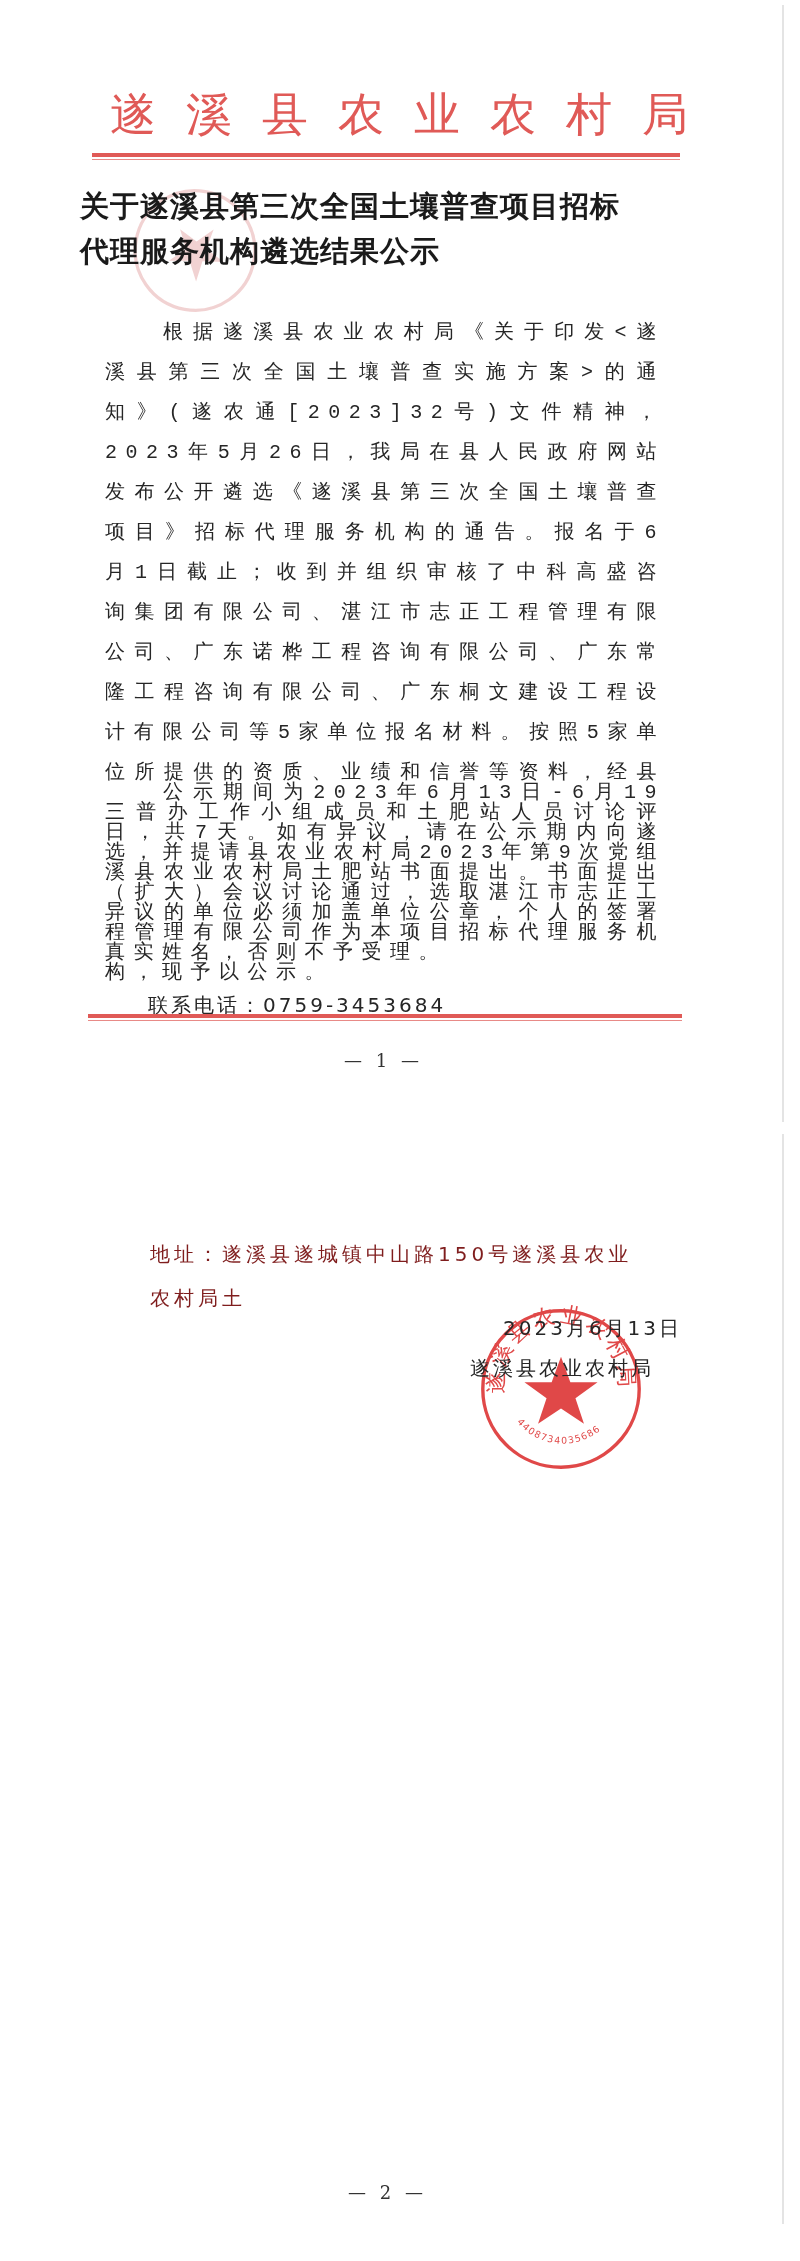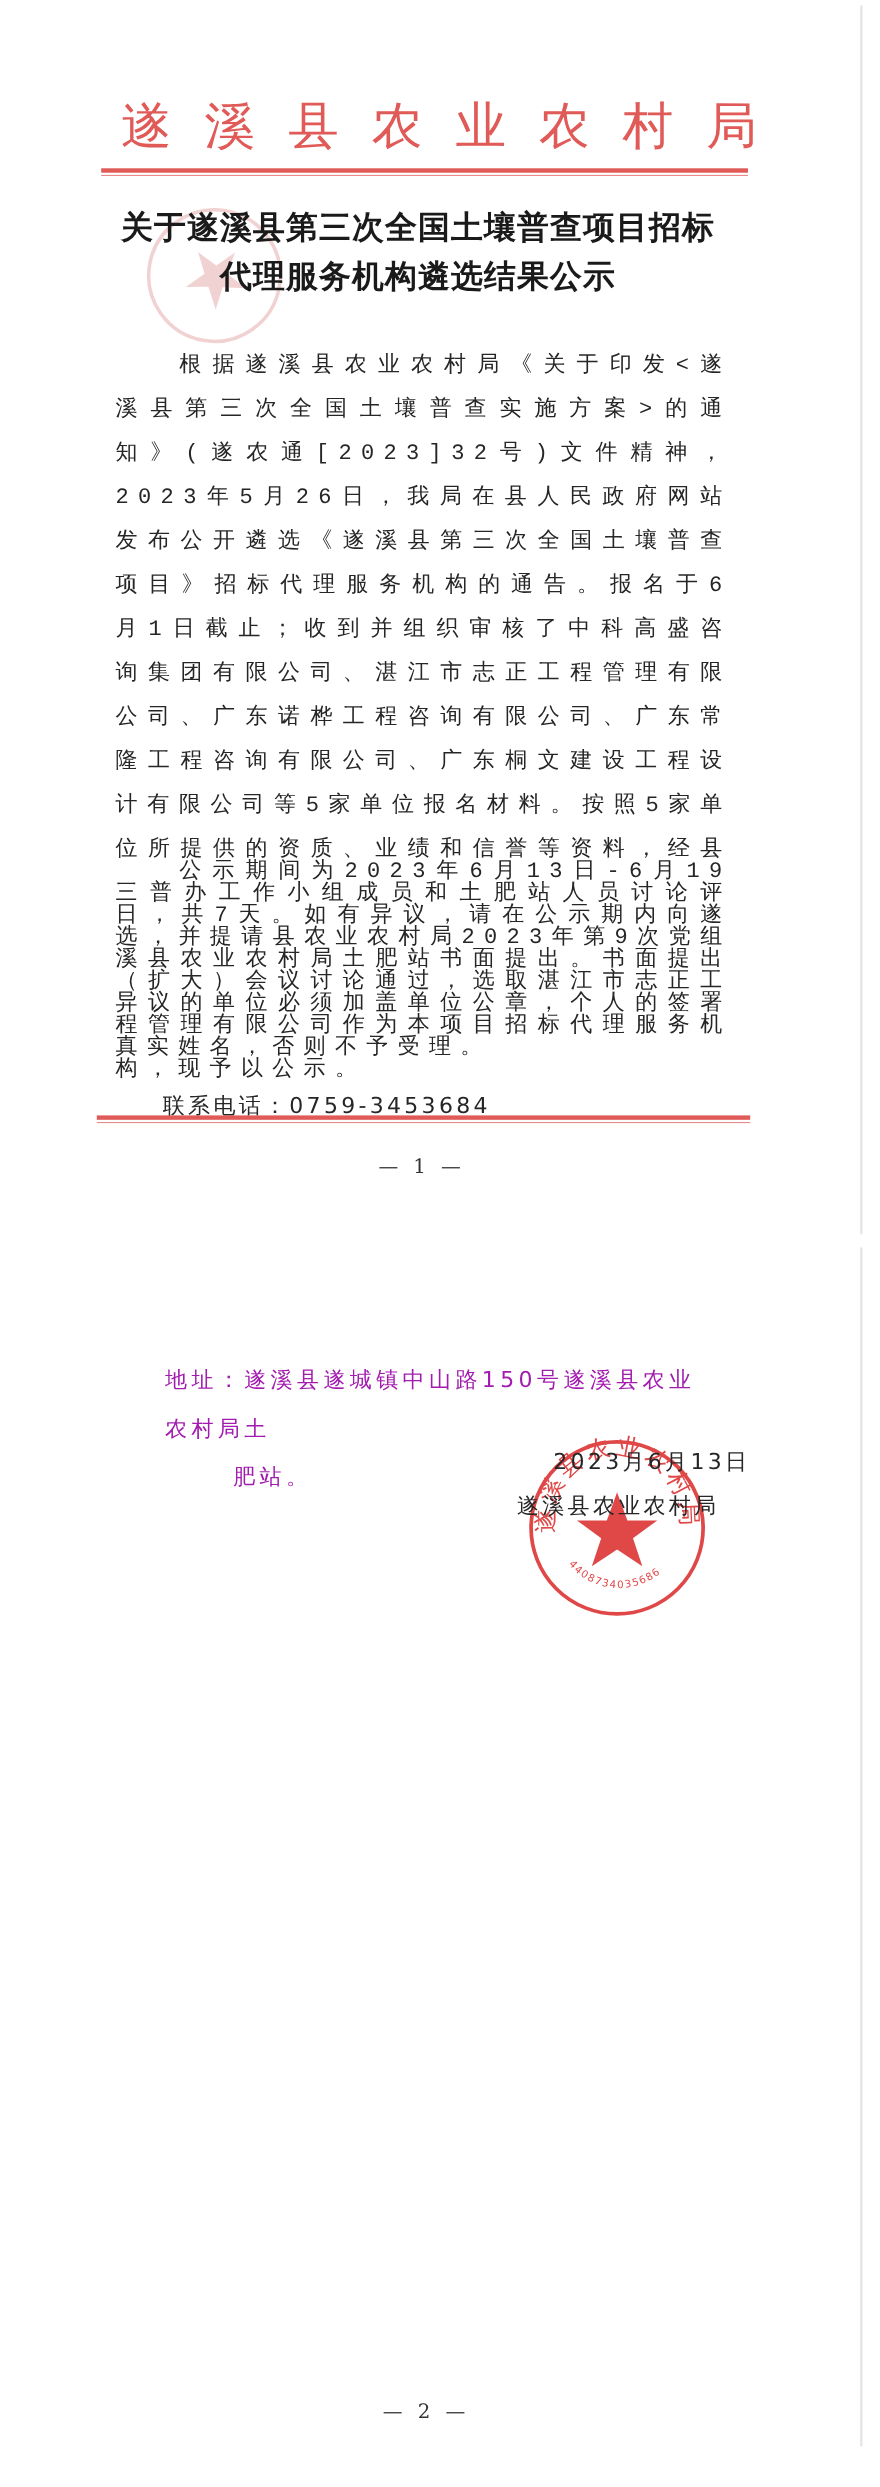--- a/index.html
+++ b/index.html
@@ -14,39 +14,39 @@
 
   .org-header { position:absolute; top:86px; left:92px; width:588px; text-align:center;
     color:#e05a57; font-family:"DejaVu Serif","Liberation Serif",serif; font-size:46px;
     letter-spacing:30px; line-height:56px; font-weight:normal; white-space:nowrap; padding-left:18px; box-sizing:border-box;}
   .rule { position:absolute; left:92px; width:588px; }
   .rule .thick { height:4px; background:#e05a57; }
   .rule .thin { height:1px; background:#e88a87; margin-top:2px; }
   .rule-top { top:153px; }
   .rule-bottom { top:1014px; left:88px; width:594px; }
 
-  .title { position:absolute; left:80px; width:600px; text-align:center; font-weight:bold;
+  .title { position:absolute; left:80px; width:600px; font-weight:bold;
     font-size:29px; line-height:46px; color:#1a1a1a; letter-spacing:1px; }
   .title1 { top:183px; }
   .title2 { top:228px; }
 
   .body { position:absolute; left:105px; width:560px; font-size:20px; line-height:40px;
     letter-spacing:8.5px; color:#262626; font-family:Liberation Mono, monospace; }
   .para { text-indent:58px; margin:0; text-align:justify; }
   .p1 { top:313px; }
   .p2 { top:773px; }
   .contact { position:absolute; top:993px; left:148px; font-size:20px; letter-spacing:3px;
     color:#262626; font-family:"DejaVu Sans","Liberation Sans",sans-serif; line-height:24px; }
 
   .page-num { position:absolute; font-size:18px; color:#333; letter-spacing:4px; }
   .pn1 { top:1050px; left:344px; }
   .pn2 { top:2182px; left:348px; }
 
   .address { position:absolute; top:1232px; left:150px; width:500px; font-size:20px; line-height:44px;
-    letter-spacing:4px; color:#a21caf; font-family:"DejaVu Sans","Liberation Sans",sans-serif; }
+    letter-spacing:4px; color:#7f1d1d; font-family:"DejaVu Sans","Liberation Sans",sans-serif; }
   .address .label { }
   .address .cont { padding-left:62px; display:block; }
 
   .sig { position:absolute; left:470px; font-size:20px; letter-spacing:3px; color:#262626;
     font-family:"DejaVu Sans","Liberation Sans",sans-serif; line-height:24px; white-space:nowrap; }
   .sig-org { top:1356px; }
   .sig-date { top:1316px;margin-left:33px; }
 
   .stamp { position:absolute; border-radius:50%; pointer-events:none; }
   .stamp svg { width:100%; height:100%; display:block; }
@@ -89,21 +89,20 @@
 
   <div class="page-num pn1">— 1 —</div>
 </div>
 <div class="page-edge edge1"></div>
 
 <div class="page page2"></div>
 <div class="page-edge edge2"></div>
 
 <div class="address">
   <span class="label">地址：</span><span>遂溪县遂城镇中山路150号遂溪县农业农村局土</span>
-  <span class="cont">肥站。</span>
 </div>
 
 <div class="stamp stamp-main">
   <svg viewBox="0 0 200 200">
     <defs>
       <path id="arcTop" d="M 35,110 A 68,68 0 1,1 165,110"></path>
       <path id="arcBottom" d="M 45,135 A 70,70 0 0,0 155,140"></path>
     </defs>
     <circle cx="100" cy="100" r="92" fill="none" stroke="#e04848" stroke-width="4"></circle>
     <text font-size="26" fill="#e04848" font-family="DejaVu Sans, sans-serif" letter-spacing="4">

